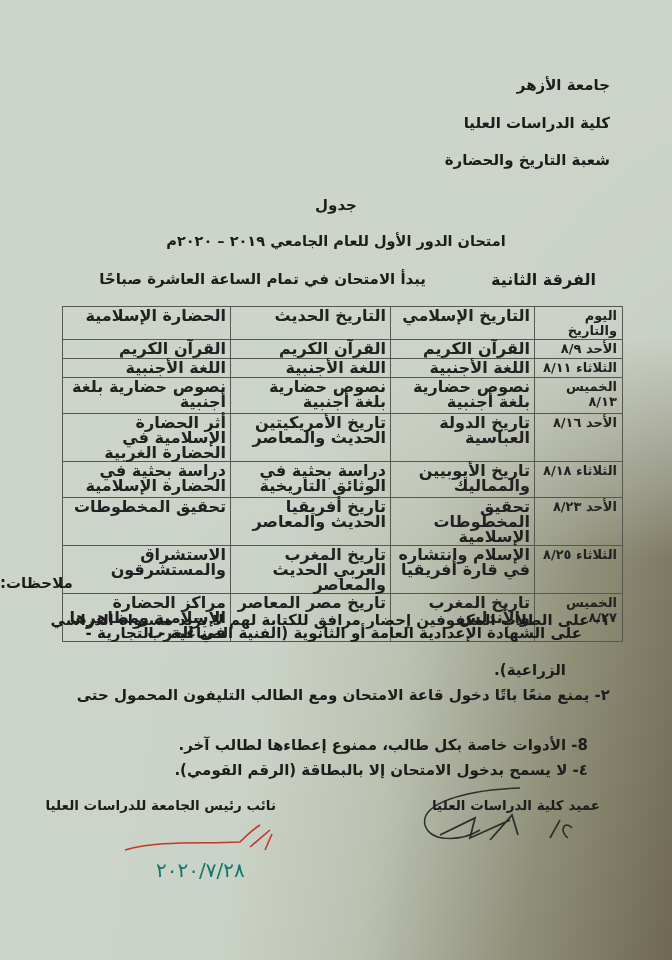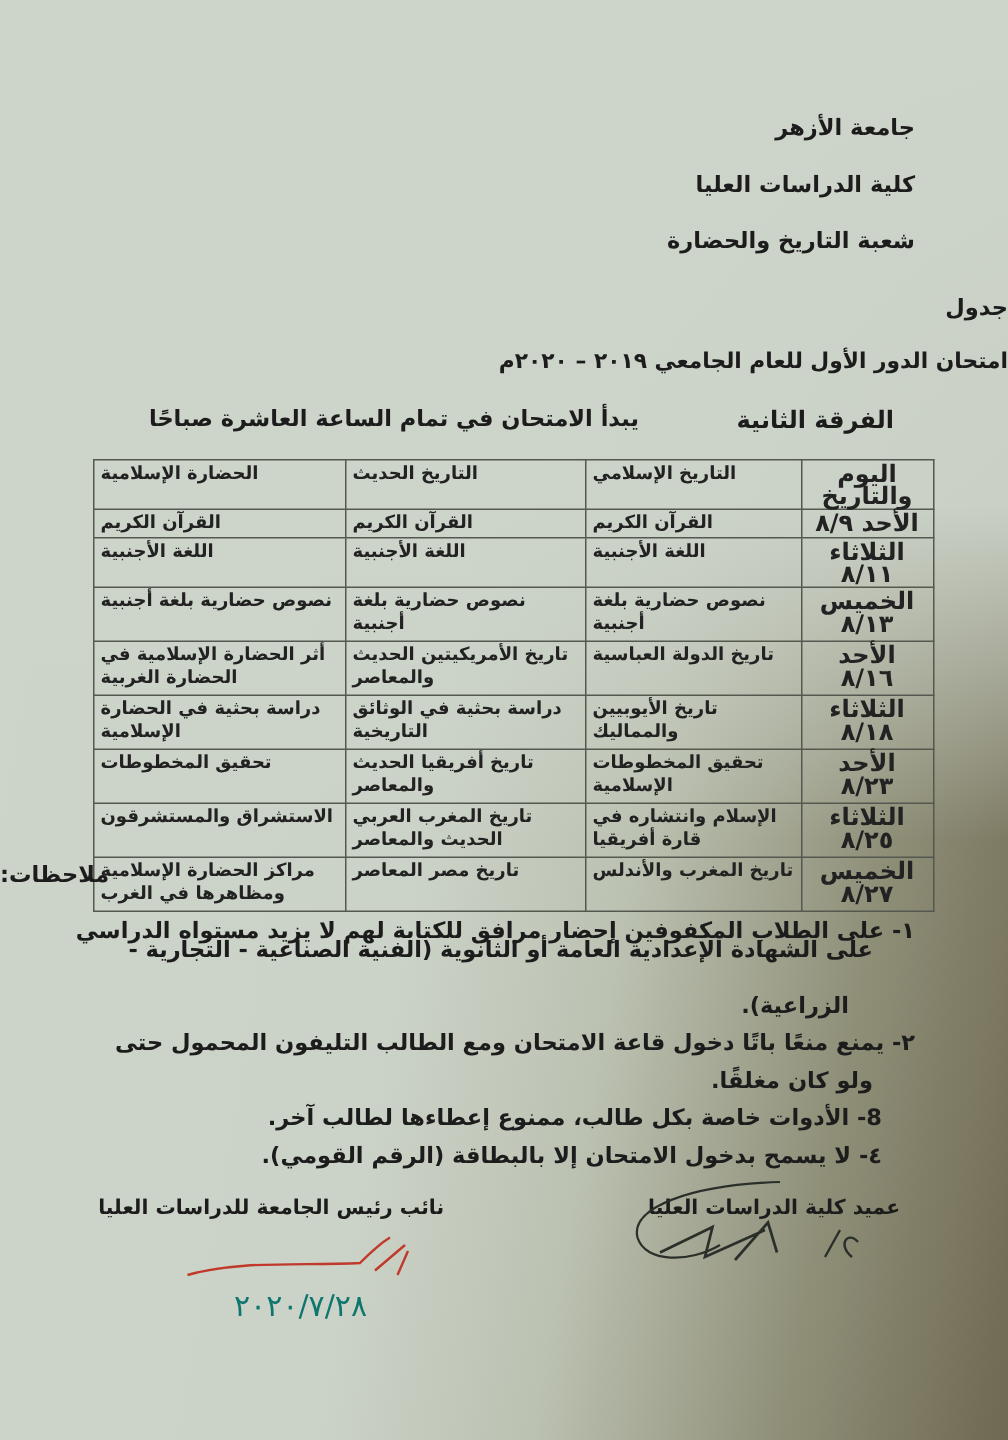--- a/index.html
+++ b/index.html
@@ -9,31 +9,31 @@
     font-family: "DejaVu Sans", "Liberation Sans", sans-serif;
     color: #1c1c1c;
   }
   .top-fade {
     position: absolute; left: 0; top: 0; width: 672px; height: 560px;
     background: linear-gradient(180deg, #cdd4ca 0%, rgba(205,212,202,0.95) 60%, rgba(205,212,202,0) 100%);
   }
   .doc { position: absolute; left: 0; top: 0; width: 672px; height: 960px; direction: rtl; }
   .abs { position: absolute; white-space: nowrap; }
   .hdr { font-weight: bold; font-size: 15px; right: 62px; }
-  .center-line { left: 0; width: 672px; font-weight: bold; }
+  .center-line { left: 0; width: 672px; text-align: center; font-weight: bold; }
   table.sched {
     position: absolute; left: 62px; top: 306px; width: 560px;
     border-collapse: collapse; direction: rtl; table-layout: fixed;
   }
   table.sched td {
-    border: 1.5px solid #55584f; font-size: 12px; font-weight: bold;
-    text-align: left; vertical-align: top; padding: 1px 4px; line-height: 15px;
+    border: 1.5px solid #55584f; font-size: 16px; font-weight: bold;
+    text-align: right; vertical-align: top; padding: 1px 4px; line-height: 15px;
     color: #222;
   }
-  table.sched td.day { text-align: center; font-size: 16px; padding-right: 5px; }
+  table.sched td.day { text-align: right; font-size: 13px; padding-right: 5px; }
   .notes-title { font-weight: bold; font-size: 15px; right: 0; left: 0; text-align: left; top: 574px; }
   .note { right: 62px; font-weight: bold; font-size: 15px; line-height: 24px; }
   .sig { font-weight: bold; font-size: 13.5px; }
   svg.scrib { position: absolute; }
 </style>
 </head>
 <body>
 
 <div class="top-fade"></div>
 
@@ -113,26 +113,25 @@
     </tr>
   </tbody>
     </table>
 
   <div class="abs notes-title">ملاحظات:</div>
 
   <div class="abs note" style="top:608px;">١- على الطلاب المكفوفين إحضار مرافق للكتابة لهم لا يزيد مستواه الدراسي</div>
   <div class="abs note" style="top:621px; right:90px;">على الشهادة الإعدادية العامة أو الثانوية (الفنية الصناعية - التجارية -</div>
   <div class="abs note" style="top:658px; right:106px;">الزراعية).</div>
   <div class="abs note" style="top:683px;">٢- يمنع منعًا باتًا دخول قاعة الامتحان ومع الطالب التليفون المحمول حتى</div>
-  <div class="abs note" style="top:708px; right:90px;">ولو كان مغلقًا.</div>
   <div class="abs note" style="top:733px; right:84px;">8- الأدوات خاصة بكل طالب، ممنوع إعطاءها لطالب آخر.</div>
   <div class="abs note" style="top:758px; right:84px;">٤- لا يسمح بدخول الامتحان إلا بالبطاقة (الرقم القومي).</div>
 
   <div class="abs sig" style="top:797px; right:72px;">عميد كلية الدراسات العليا</div>
-  <div class="abs sig" style="top:797px; right:376px;text-align:center;">نائب رئيس الجامعة للدراسات العليا</div>
+  <div class="abs sig" style="top:797px; right:396px;text-align:center;">نائب رئيس الجامعة للدراسات العليا</div>
 
   <svg class="scrib" style="left:400px; top:780px;" width="200" height="80" viewBox="0 0 200 80">
     <path d="M120 8 C 60 10, 20 25, 25 45 C 30 62, 60 62, 80 50" fill="none" stroke="#2a2f2a" stroke-width="1.5"></path>
     <path d="M40 55 L 75 38 L 70 58 L 110 40 M90 60 L 112 35 L 118 55" fill="none" stroke="#2a2f2a" stroke-width="1.8"></path>
     <path d="M160 40 L 150 58 M 172 48 C 165 40, 158 50, 168 58" fill="none" stroke="#2a2f2a" stroke-width="1.6"></path>
   </svg>
 
   <svg class="scrib" style="left:120px; top:822px;" width="160" height="36" viewBox="0 0 160 36">
     <path d="M5 28 C 40 18, 80 22, 120 20 C 128 12, 135 6, 140 3 M 130 25 L 150 8 M 145 28 L 152 12" fill="none" stroke="#c0392b" stroke-width="1.6"></path>
   </svg>

